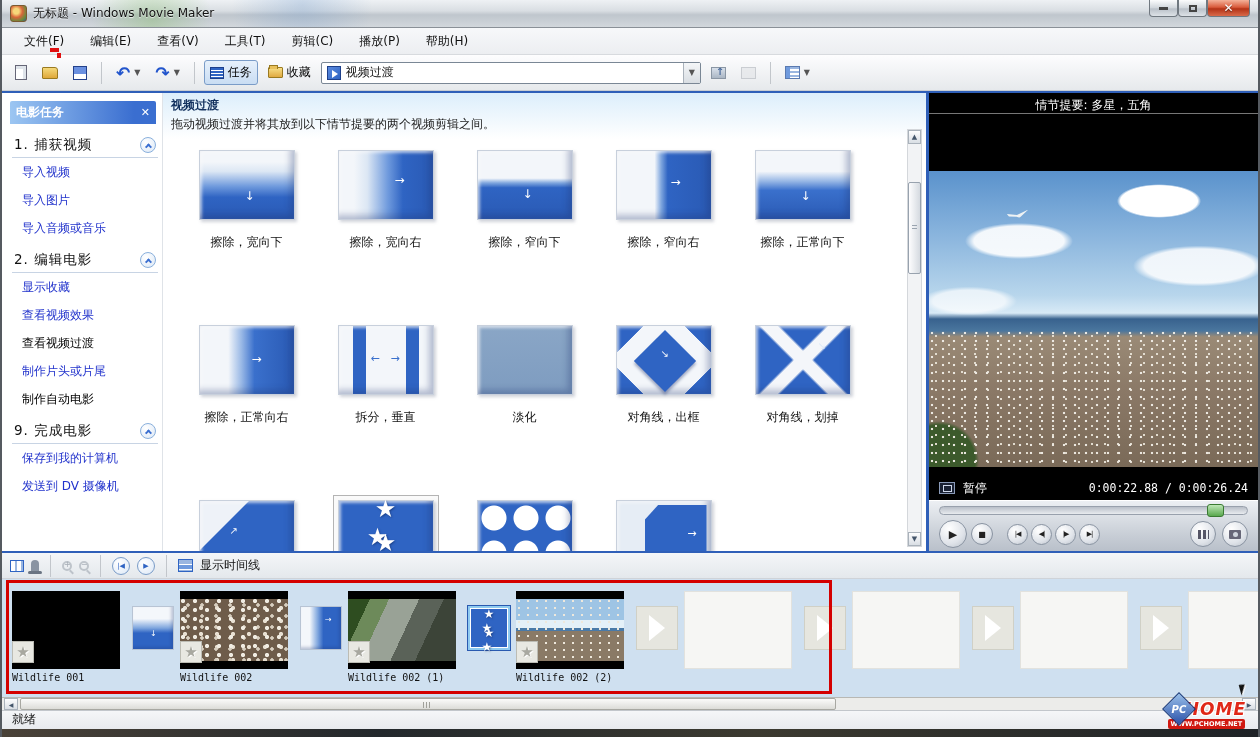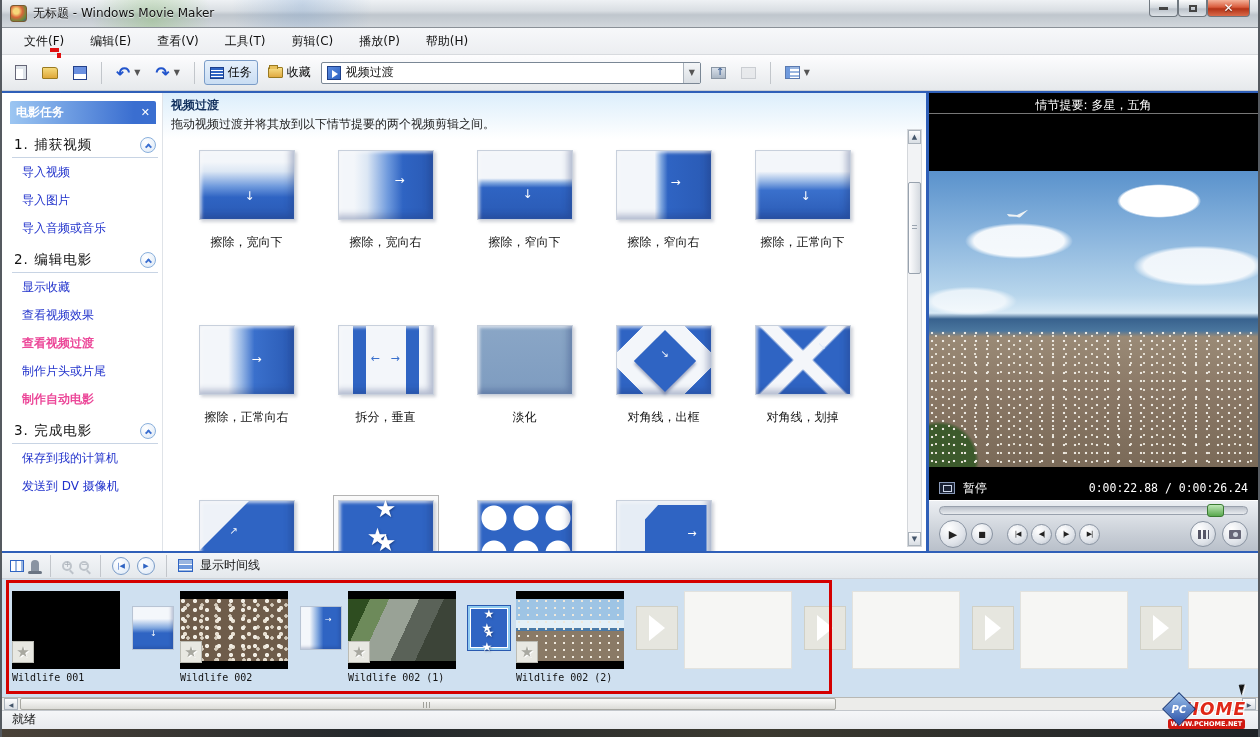--- a/index.html
+++ b/index.html
@@ -73,21 +73,21 @@
     background:linear-gradient(90deg,#9cc6f2,#3a6ed0 85%); border-radius:2px 2px 0 0; }
   .sb-header .x { margin-left:auto; font-weight:bold; color:#fff; font-size:11px; }
   .sec { margin:10px 4px 0 2px; }
   .sec-head { display:flex; align-items:center; border-bottom:1px solid #c8d4e4; padding:2px 2px 3px 2px; }
   .sec-title { font-size:13.5px; color:#111; letter-spacing:1px; }
   .chev { margin-left:auto; width:16px; height:16px; border:1px solid #8ab0dc; border-radius:50%;
     background:radial-gradient(circle at 35% 30%,#fff,#dce8f6); display:flex; align-items:center; justify-content:center; }
   .chev i { display:block; width:5px; height:5px; border-left:2px solid #3a6ed0; border-top:2px solid #3a6ed0; transform:rotate(45deg) translate(1px,1px); }
   .sec-links { padding:6px 0 2px 10px; display:flex; flex-direction:column; gap:11px; }
   .slink { color:#2233cc; cursor:pointer; }
-  .slink.dis { color:#ec4899;font-weight:bold; }
+  .slink.dis { color:#000000; }
 
   
   .center { flex:1; position:relative; background:#fff; border-left:1px solid #dfe3e8; overflow:hidden; }
   .center-head { height:46px; padding:4px 8px; background:linear-gradient(180deg,#dceefb,#ffffff); }
   .center-title { font-weight:bold; color:#13315e; }
   .center-desc { color:#222; margin-top:2px; }
   .tgrid { position:absolute; left:14px; top:52px; right:24px; display:grid;
     grid-template-columns:repeat(5,139px); row-gap:68px; }
   .titem { width:139px; display:flex; flex-direction:column; align-items:center; }
   .thumbw { padding:4px; border:1px solid transparent; background:transparent; }
@@ -386,21 +386,21 @@
             <div class="sec-links">
               <div class="slink">显示收藏</div>
               <div class="slink">查看视频效果</div>
               <div class="slink dis">查看视频过渡</div>
               <div class="slink">制作片头或片尾</div>
               <div class="slink dis">制作自动电影</div>
             </div>
           </div>
           <div class="sec">
             <div class="sec-head">
-              <span class="sec-title">3. 完成电影</span>
+              <span class="sec-title">9. 完成电影</span>
               <span class="chev">
                 <i></i>
               </span>
             </div>
             <div class="sec-links">
               <div class="slink">保存到我的计算机</div>
               <div class="slink">发送到 DV 摄像机</div>
             </div>
           </div>
         </div>

